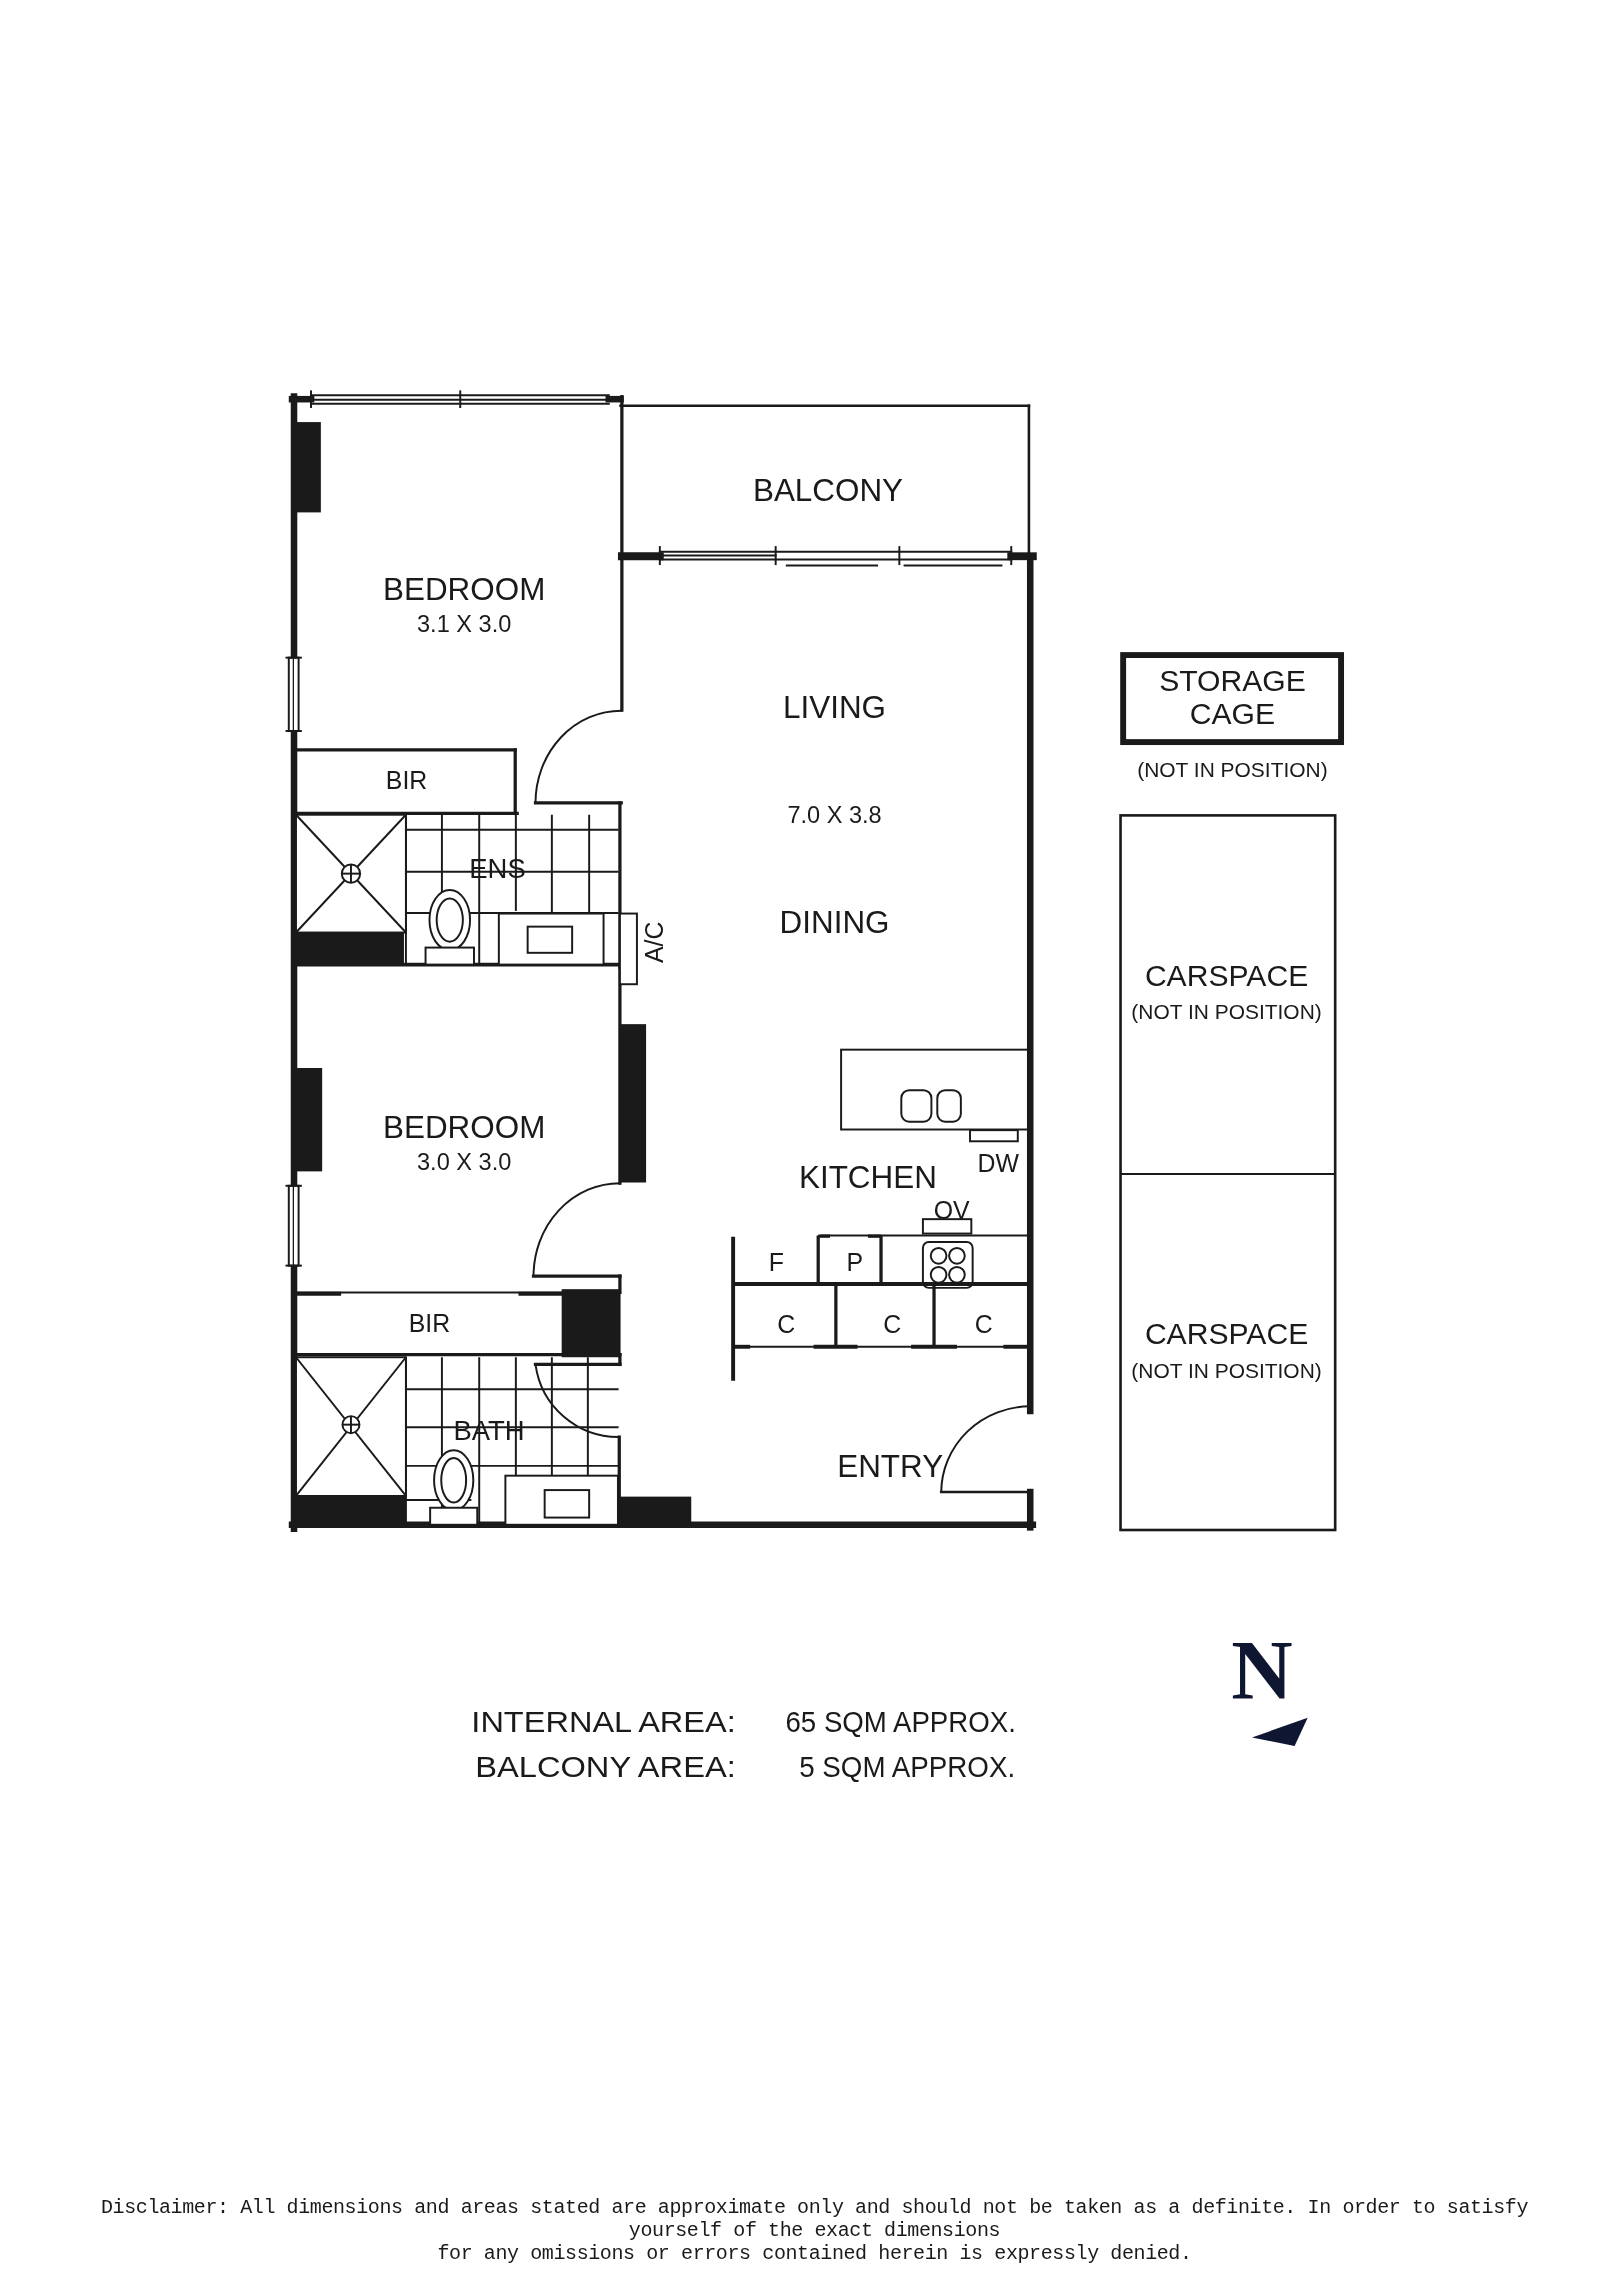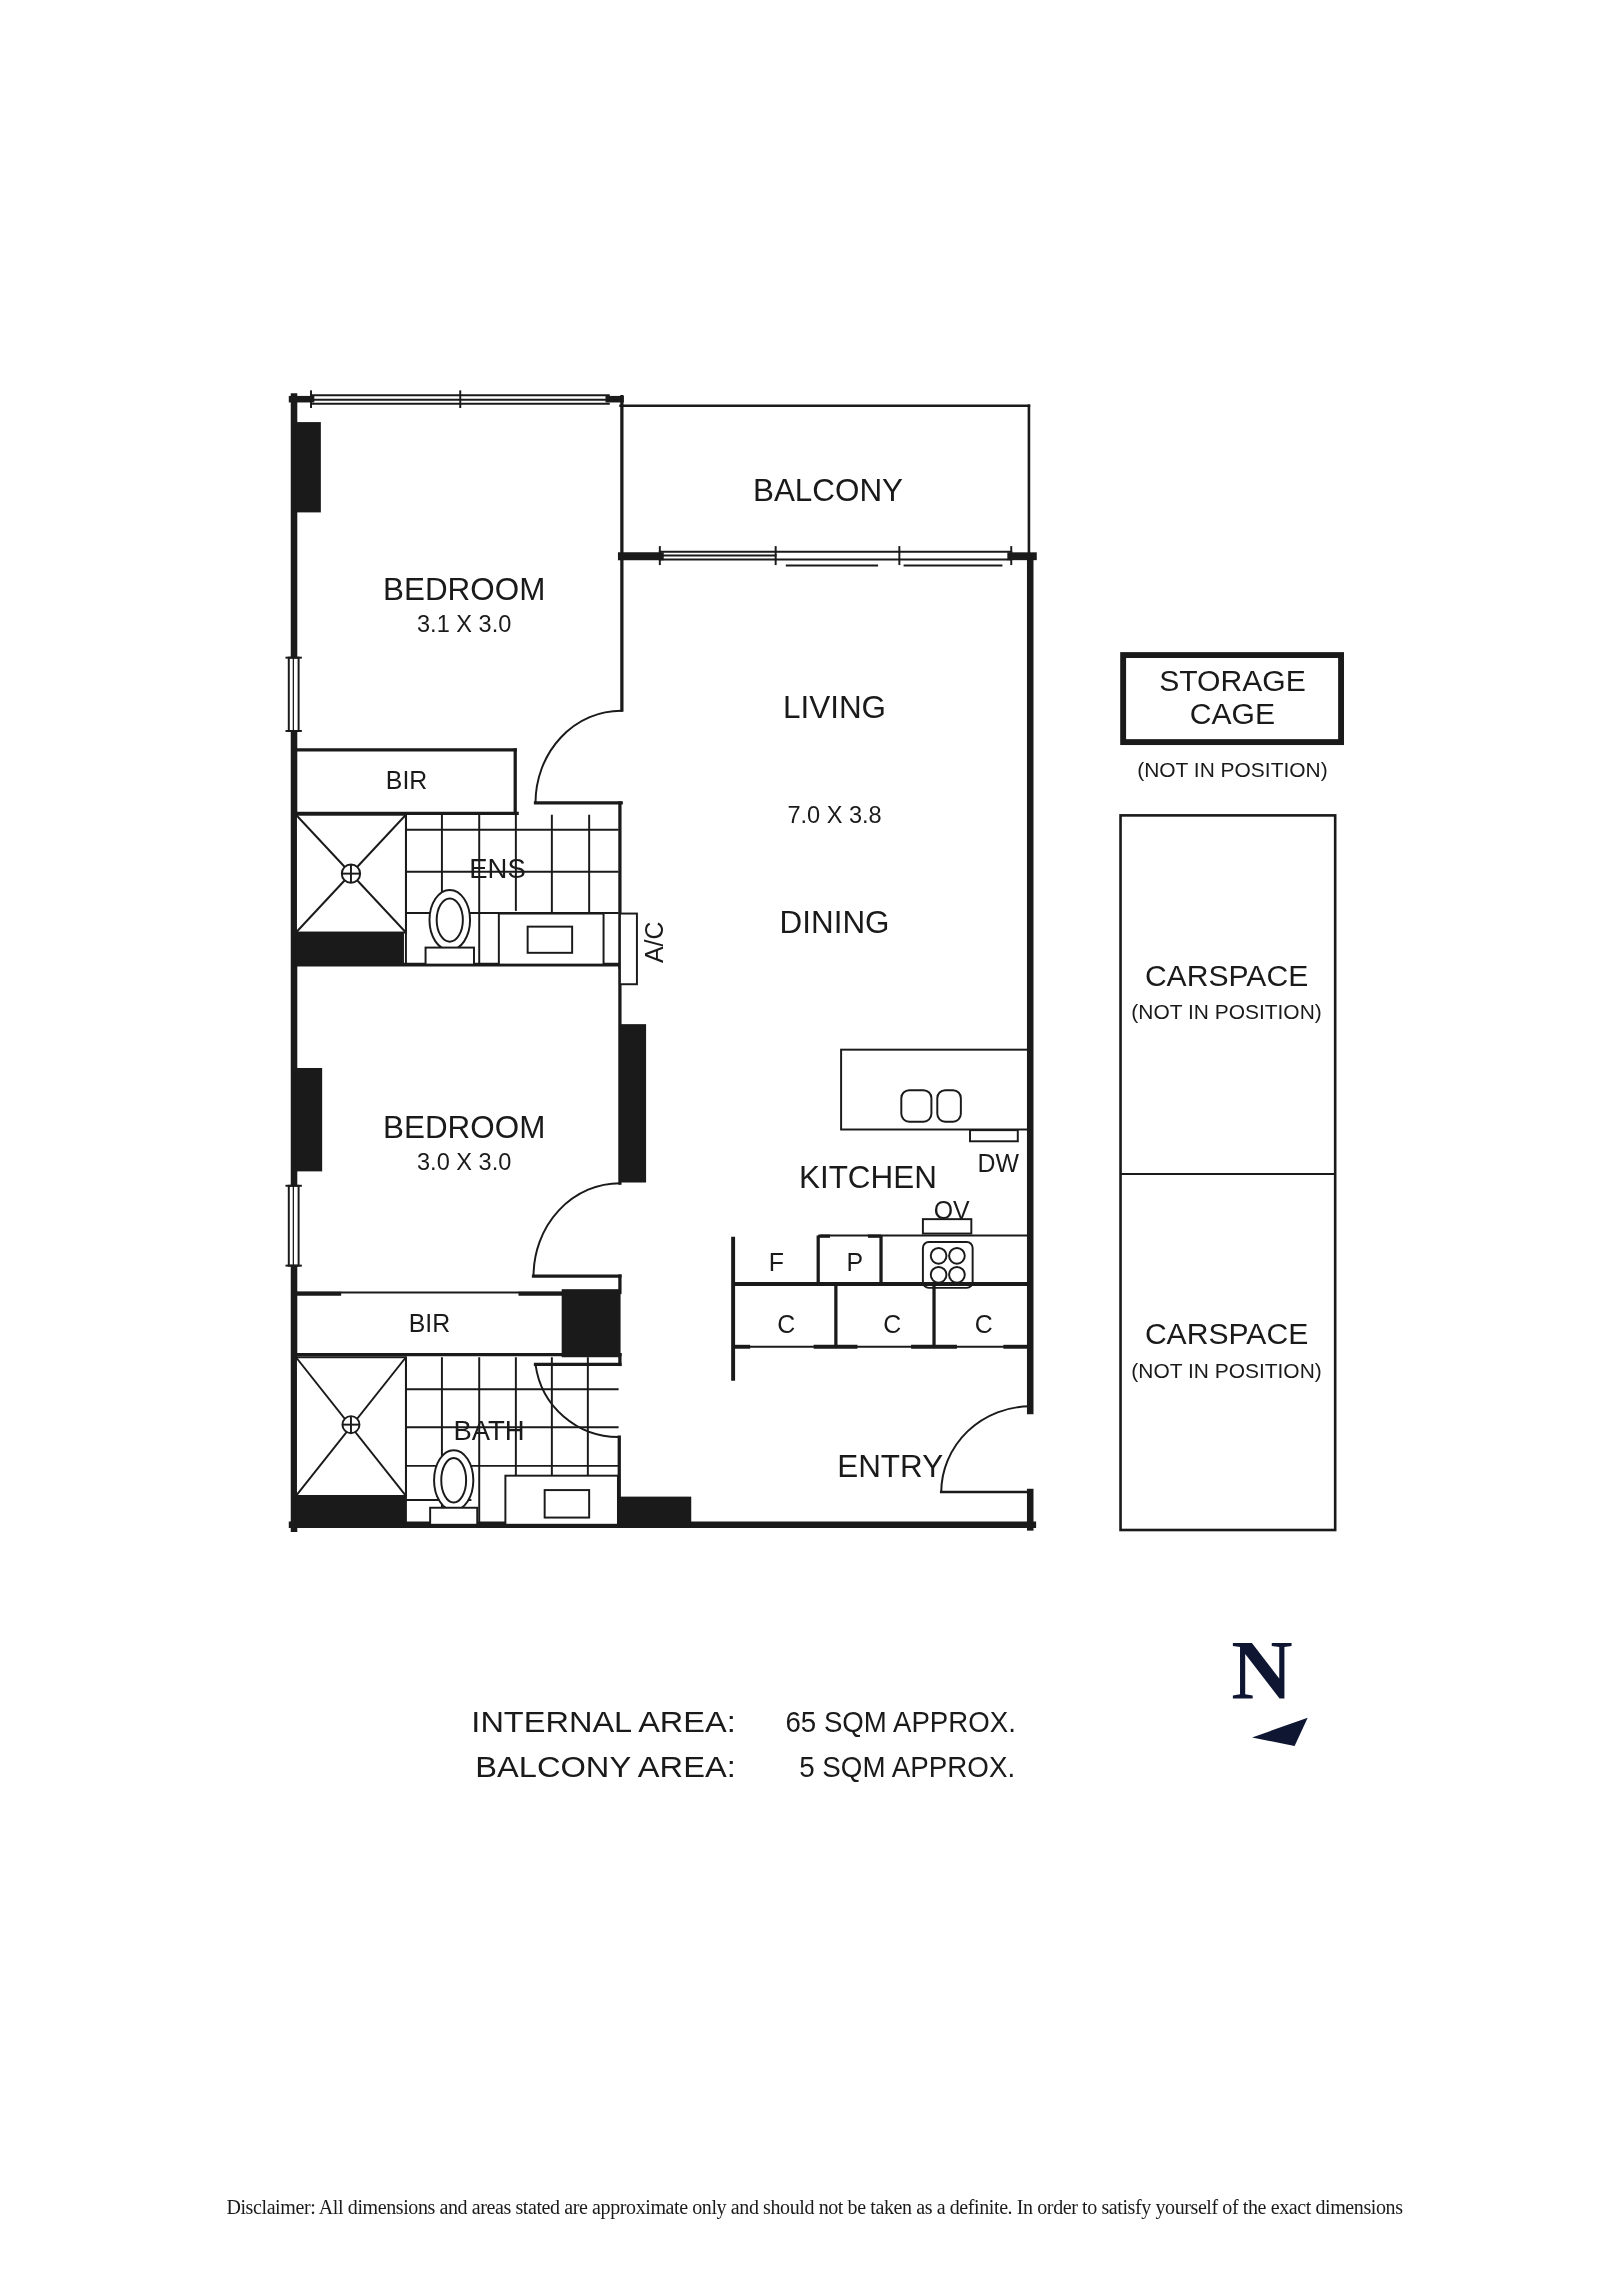--- a/index.html
+++ b/index.html
@@ -10,21 +10,21 @@
   .room-big { font-size: 48px; }
   .room-mid { font-size: 42px; }
   .room-sm { font-size: 38px; }
   .dim { font-size: 36px; }
   .side-big { font-size: 46px; }
   .side-note { font-size: 32px; }
   .area-row { font-size: 44px; }
   .disclaimer {
     position: absolute; left: 62px; width: 1505px; top: 2196px;
     font-size: 20px; line-height: 23px; text-align: center;
-    font-family: Liberation Serif, serif;
+    font-family: Liberation Mono, monospace;
     letter-spacing: -0.4px; color: #1a1a1a;
   }
   .disclaimer span { display: block; }
   .north-letter { font-family: "Liberation Serif", serif; font-size: 130px; fill: #0e1632; font-weight: bold; }
 </style>
 </head>
 <body>
 
 <svg id="plan" viewBox="0 0 2478 3507" xmlns="http://www.w3.org/2000/svg">
   <g stroke="#1a1a1a" fill="none" stroke-linecap="square">
@@ -250,14 +250,15 @@
   </g>
 
   <g>
     <text class="north-letter" x="1928" y="2597" text-anchor="middle">N</text>
     <polygon points="1998,2625 1978,2668 1913,2655" fill="#0e1632"></polygon>
   </g>
 </svg>
 
 <div class="disclaimer">
   <span>Disclaimer: All dimensions and areas stated are approximate only and should not be taken as a definite. In order to satisfy yourself of the exact dimensions</span>
+  <span>for any omissions or errors contained herein is expressly denied.</span>
 </div>
 
 
 </body></html>

